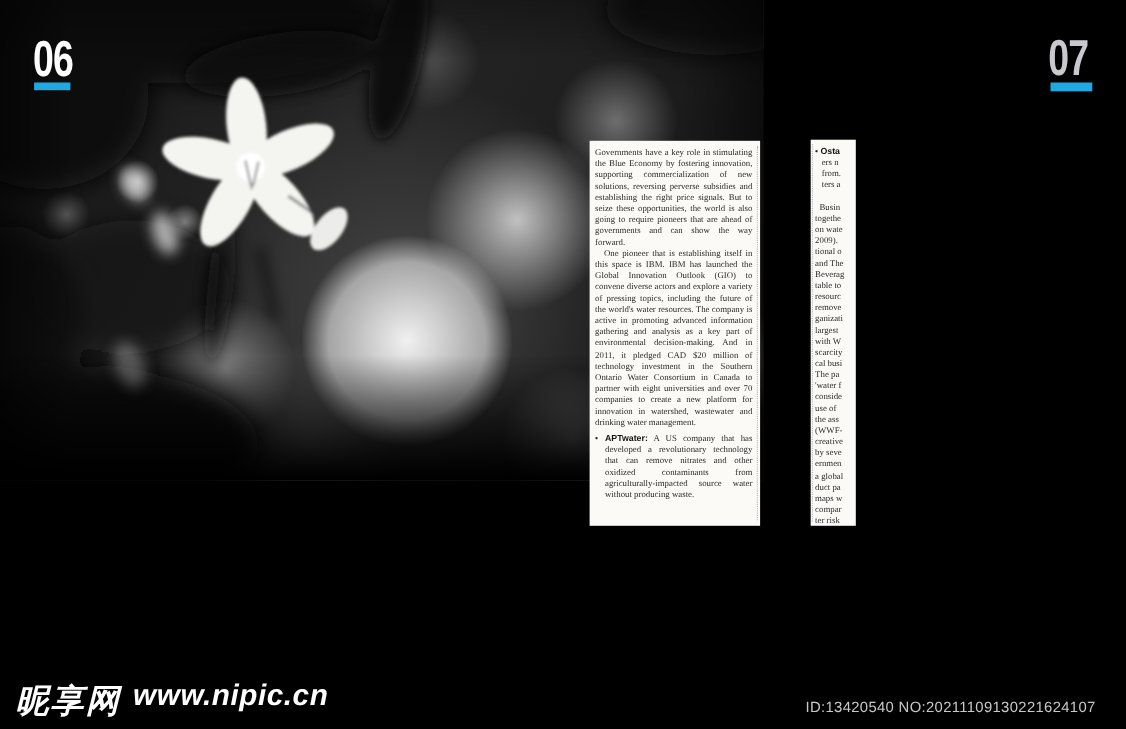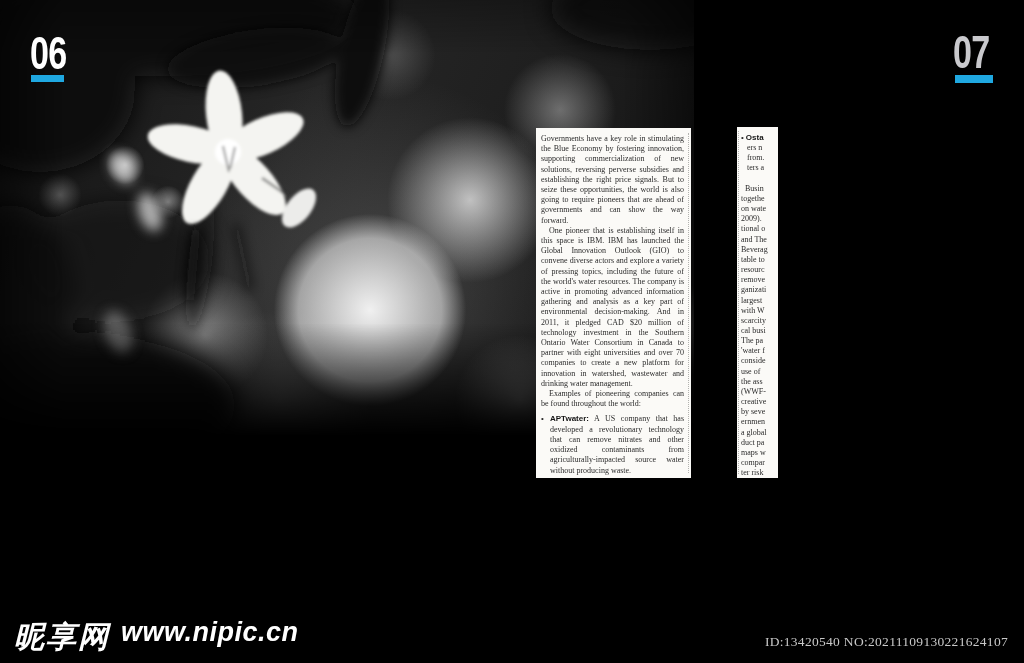--- a/index.html
+++ b/index.html
@@ -57,21 +57,21 @@
   .col2 .dotline{position:absolute;left:1px;top:4px;bottom:4px;border-left:1px dotted #b3b3b0;}
   .c2line{font-family:"Liberation Serif",serif;color:#2b2b2b;font-size:8px;line-height:10.15px;
           white-space:pre;}
   .c2line .bm{font-family:"Liberation Sans",sans-serif;}
 
   
   .wm-logo{position:absolute;left:14px;bottom:5px;display:flex;align-items:flex-start;gap:11px;
            color:#fff;font-style:italic;font-weight:700;}
   .wm-cn{font-size:30px;letter-spacing:2px;}
   .wm-url{font-size:27px;letter-spacing:.5px;}
-  .wm-id{position:absolute;right:16px;bottom:13px;font-size:13.5px;color:#c8c8c8;letter-spacing:.3px;font-family:Liberation Serif, serif;}
+  .wm-id{position:absolute;right:28px;bottom:13px;font-size:13.5px;color:#c8c8c8;letter-spacing:.3px;}
 </style>
 </head>
 <body>
 
 <div class="stage">
 
   <div class="photo">
     <svg width="694" height="437" viewBox="0 0 694 437">
       <defs>
         <filter id="b12" x="-60%" y="-60%" width="220%" height="220%">
@@ -129,21 +129,20 @@
 
   <div class="pn pn-left">06</div>
   <div class="pnbar pnbar-left" style="background: rgb(31, 168, 225);"></div>
   <div class="pn pn-right">07</div>
   <div class="pnbar pnbar-right" style="background: rgb(31, 168, 225);"></div>
 
   <div class="col1">
     <div id="paras">
         <p class="para">Governments have a key role in stimulating the Blue Economy by fostering innovation, supporting commercialization of new solutions, reversing perverse subsidies and establishing the right price signals. But to seize these opportunities, the world is also going to require pioneers that are ahead of governments and can show the way forward.</p>
         <p class="para ind">One pioneer that is establishing itself in this space is IBM. IBM has launched the Global Innovation Outlook (GIO) to convene diverse actors and explore a variety of pressing topics, including the future of the world's water resources. The company is active in promoting advanced information gathering and analysis as a key part of environmental decision-making. And in 2011, it pledged CAD $20 million of technology investment in the Southern Ontario Water Consortium in Canada to partner with eight universities and over 70 companies to create a new platform for innovation in watershed, wastewater and drinking water management.</p>
-        <p class="para ind">Examples of pioneering companies can be found throughout the world:</p>
       </div>
     <div class="bullet">
       <span class="bm">•</span><span class="bterm">APTwater:</span><span> A US company that has developed a revolutionary technology that can remove nitrates and other oxidized contaminants from agriculturally-impacted source water without producing waste.</span>
     </div>
     <div class="dotline"></div>
   </div>
 
   <div class="col2">
     <div class="c2line"><span class="bm">•</span> <span class="bterm">Osta</span></div>
     <div id="c2lines">

